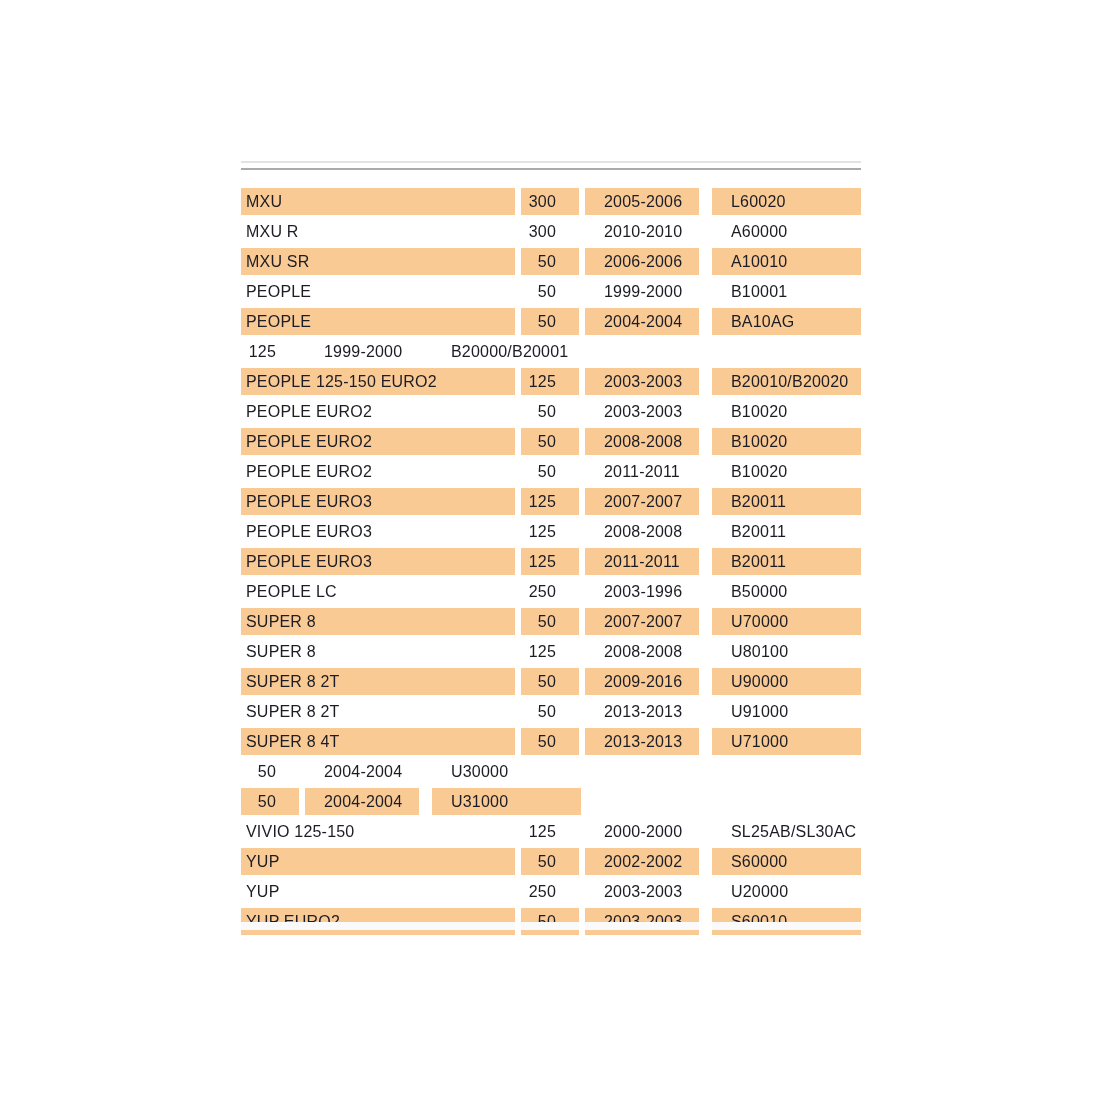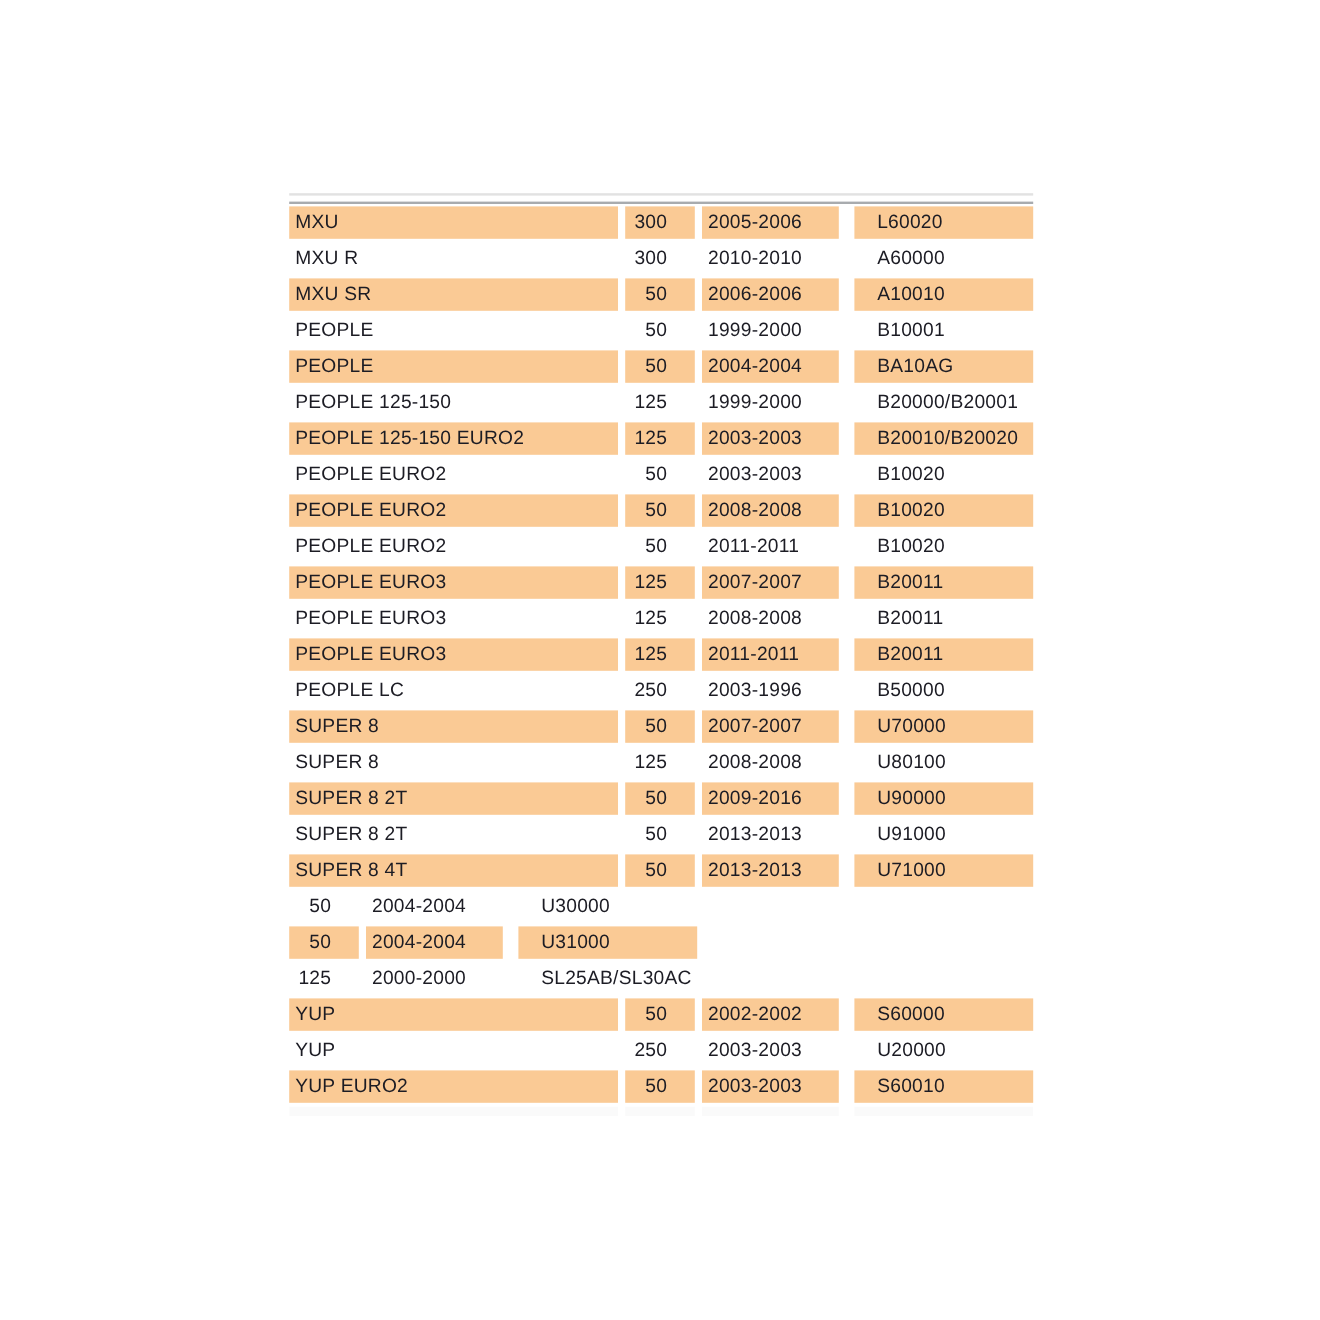--- a/index.html
+++ b/index.html
@@ -30,21 +30,21 @@
     background: var(--divider_faint, #e2e2e2);
   }
   .divider.strong {
     top: 168px;
     height: 2px;
     background: var(--divider_strong, #a8abae);
   }
   .table {
     position: absolute;
     left: 241px;
-    top: 172px;
+    top: 188px;
     width: 620px;
   }
   .row {
     display: flex;
     height: 27px;
     margin-bottom: 3px;
   }
   .cell {
     height: 27px;
     display: flex;
@@ -67,21 +67,21 @@
   }
   .cell.cc {
     width: 58px;
     margin-right: 6px;
     justify-content: flex-end;
     padding-right: 23px;
   }
   .cell.years {
     width: 114px;
     margin-right: 13px;
-    padding-left: 5px;
+    padding-left: 19px;
   }
   .cell.code {
     width: 149px;
     padding-left: 19px;
   }
   .partial-row {
     position: absolute;
     left: 241px;
     top: 922px;
     width: 620px;
@@ -131,21 +131,20 @@
   </div>
 
   <div class="row orange">
     <div class="cell model">PEOPLE</div>
     <div class="cell cc">50</div>
     <div class="cell years">2004-2004</div>
     <div class="cell code">BA10AG</div>
   </div>
 
   <div class="row white">
-    <div class="cell model">PEOPLE 125-150</div>
     <div class="cell cc">125</div>
     <div class="cell years">1999-2000</div>
     <div class="cell code">B20000/B20001</div>
   </div>
 
   <div class="row orange">
     <div class="cell model">PEOPLE 125-150 EURO2</div>
     <div class="cell cc">125</div>
     <div class="cell years">2003-2003</div>
     <div class="cell code">B20010/B20020</div>
@@ -241,20 +240,21 @@
     <div class="cell code">U30000</div>
   </div>
 
   <div class="row orange">
     <div class="cell cc">50</div>
     <div class="cell years">2004-2004</div>
     <div class="cell code">U31000</div>
   </div>
 
   <div class="row white">
+    <div class="cell model">VIVIO 125-150</div>
     <div class="cell cc">125</div>
     <div class="cell years">2000-2000</div>
     <div class="cell code">SL25AB/SL30AC</div>
   </div>
 
   <div class="row orange">
     <div class="cell model">YUP</div>
     <div class="cell cc">50</div>
     <div class="cell years">2002-2002</div>
     <div class="cell code">S60000</div>

